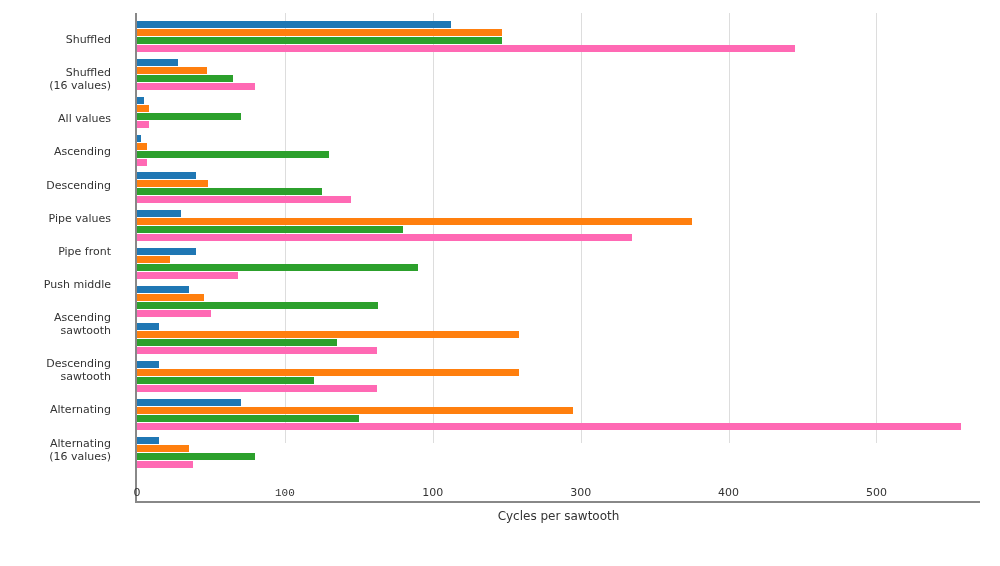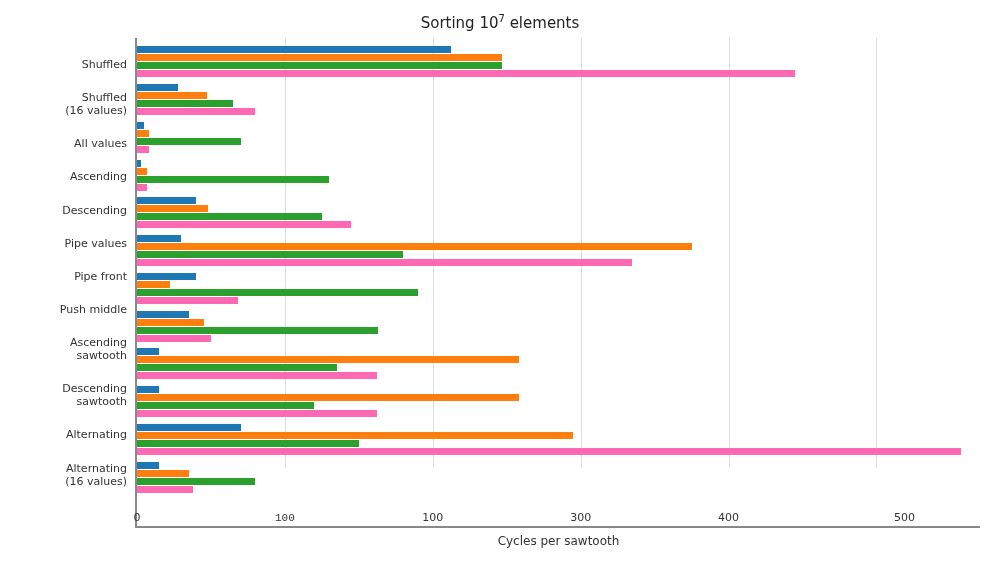--- a/index.html
+++ b/index.html
@@ -33,21 +33,21 @@
       flex-direction: row;
       width: 100%;
       height: 490px;
     }
     .y-labels {
       width: 115px;
       display: flex;
       flex-direction: column;
       justify-content: space-around;
       align-items: flex-end;
-      padding-right: 8px;
+      padding-right: 24px;
       padding-top: 10px;
       padding-bottom: 30px;
     }
     .y-label {
       font-size: 11px;
       color: #333;
       text-align: right;
       line-height: 1.2;
     }
     .plot-area {
@@ -108,23 +108,20 @@
     }
     .legend-color {
       width: 20px;
       height: 10px;
     }
   </style>
 </head>
 <body>
 
 <div class="chart-container">
-  <div class="chart-title">
-    Sorting 10<sup>7</sup> elements
-  </div>
   <div style="position:relative; width:100%; height:510px;">
     <div class="chart-area">
 
       <div class="y-labels" id="y-labels-container">
       <div class="y-label">Shuffled</div>
           <div class="y-label">Shuffled<br>(16 values)</div>
           <div class="y-label">All values</div>
           <div class="y-label">Ascending</div>
           <div class="y-label">Descending</div>
           <div class="y-label">Pipe values</div>
@@ -317,21 +314,21 @@
               </div>
             </div>
           </div>
 
         <div style="position:absolute; bottom:0; left:0; right:0; height:28px;" id="x-axis-labels">
         <span class="x-label" style="left: 0%;">0</span>
             <span class="x-label" style="left: 17.5439%; font-family: Liberation Mono, monospace;">100</span>
             <span class="x-label" style="left: 35.0877%;">100</span>
             <span class="x-label" style="left: 52.6316%;">300</span>
             <span class="x-label" style="left: 70.1754%; text-align: center;">400</span>
-            <span class="x-label" style="left: 87.7193%; margin-left: 28px;">500</span>
+            <span class="x-label" style="left: 87.7193%;">500</span>
           </div>
 
         <div style="position:absolute; bottom:-22px; left:50%; transform:translateX(-50%); font-size:12px; color:#333;" id="x-axis-title">Cycles per sawtooth</div>
 
       </div>
     </div>
   </div>
 </div>
 
 </body></html>

